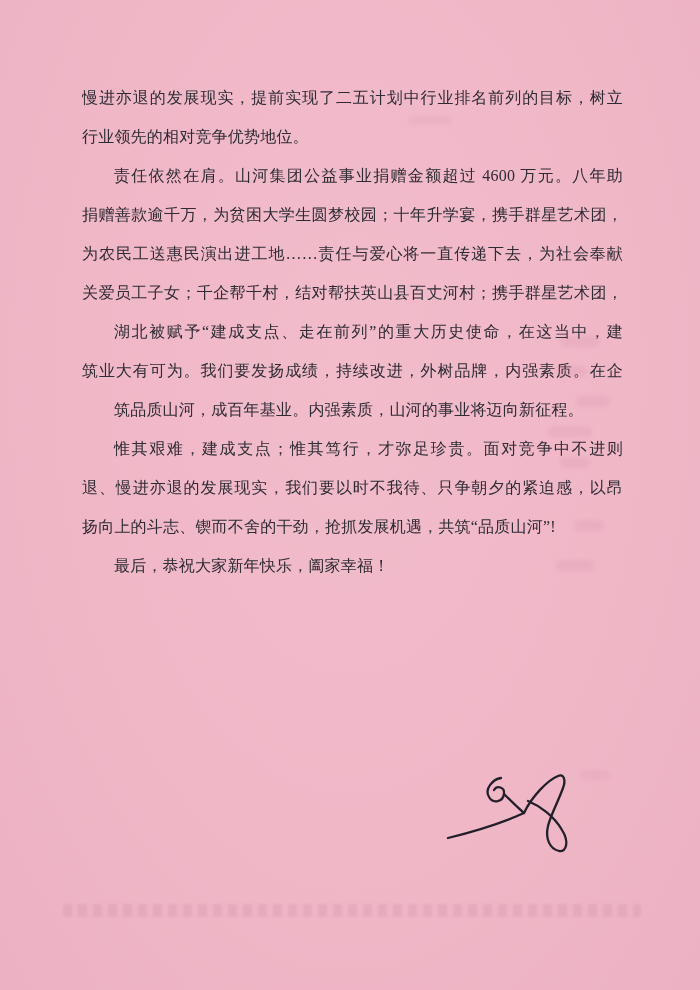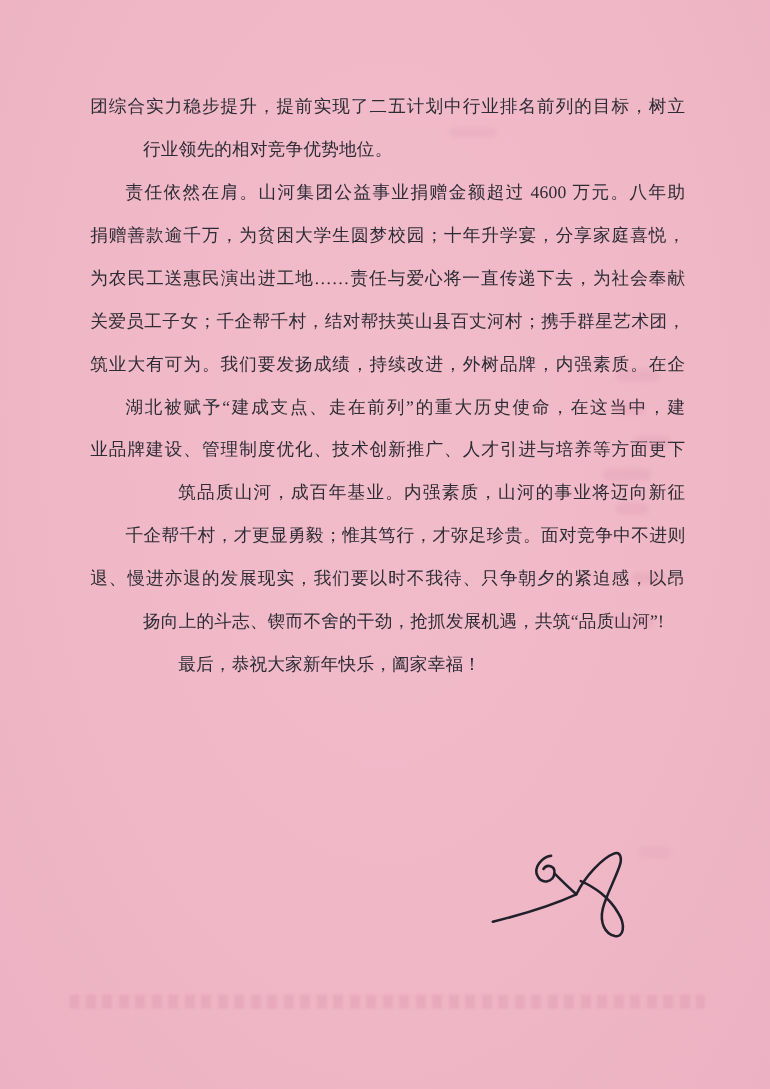--- a/index.html
+++ b/index.html
@@ -32,21 +32,20 @@
     line-height: 39px;
     font-size: 16px;
     letter-spacing: 0.2px;
     text-align: justify;
     text-align-last: justify;
     overflow: hidden;
     white-space: normal;
   }
   .line.end {
     text-align-last: left;
-    margin-left: 48px;
   }
   .line.indent {
     text-indent: 32px;
   }
   
   .signature {
     position: absolute;
     left: 420px;
     top: 750px;
     width: 250px;
@@ -75,31 +74,30 @@
     filter: blur(1.2px);
     border-radius: 3px;
   }
 </style>
 </head>
 <body>
 
 <div class="page">
 
   <div class="text-block" id="text-block">
-      <div class="line">团综合实力稳步提升，提前实现了二五计划中行业排名前列的目标，树立</div>
+      <div class="line">慢进亦退的发展现实，提前实现了二五计划中行业排名前列的目标，树立</div>
       <div class="line end">行业领先的相对竞争优势地位。</div>
       <div class="line indent">责任依然在肩。山河集团公益事业捐赠金额超过 4600 万元。八年助学，</div>
-      <div class="line">捐赠善款逾千万，为贫困大学生圆梦校园；十年升学宴，分享家庭喜悦，</div>
+      <div class="line">捐赠善款逾千万，为贫困大学生圆梦校园；十年升学宴，携手群星艺术团，</div>
       <div class="line">为农民工送惠民演出进工地……责任与爱心将一直传递下去，为社会奉献</div>
       <div class="line">关爱员工子女；千企帮千村，结对帮扶英山县百丈河村；携手群星艺术团，</div>
+      <div class="line indent">湖北被赋予“建成支点、走在前列”的重大历史使命，在这当中，建</div>
       <div class="line">筑业大有可为。我们要发扬成绩，持续改进，外树品牌，内强素质。在企</div>
-      <div class="line indent">湖北被赋予“建成支点、走在前列”的重大历史使命，在这当中，建</div>
-      <div class="line">业品牌建设、管理制度优化、技术创新推广、人才引进与培养等方面更下</div>
       <div class="line end indent">筑品质山河，成百年基业。内强素质，山河的事业将迈向新征程。</div>
-      <div class="line indent">千企帮千村，才更显勇毅；惟其笃行，才弥足珍贵。面对竞争中不进则</div>
+      <div class="line indent">惟其艰难，建成支点；惟其笃行，才弥足珍贵。面对竞争中不进则</div>
       <div class="line">退、慢进亦退的发展现实，我们要以时不我待、只争朝夕的紧迫感，以昂</div>
       <div class="line end">扬向上的斗志、锲而不舍的干劲，抢抓发展机遇，共筑“品质山河”!</div>
       <div class="line end indent">最后，恭祝大家新年快乐，阖家幸福！</div>
     </div>
 
   <svg class="signature" viewBox="0 0 250 150" xmlns="http://www.w3.org/2000/svg">
     <g fill="none" stroke="#20202a" stroke-width="2.3" stroke-linecap="round" stroke-linejoin="round">
       <path d="M81,28 C73,29 64,39 69,47 C73,54 83,52 84,44 C85,37 77,35 74,40"></path>
       <path d="M84,44 C90,50 98,58 104,63 C80,74 48,83 28,88"></path>
       <path d="M104,63 C112,46 128,30 138,26 C144,23.5 146,30 143,38 C138,52 131,64 128,76 C125,89 130,99 139,101 C147,102.5 149,91 142,80 C134,66 120,56 108,51"></path>

